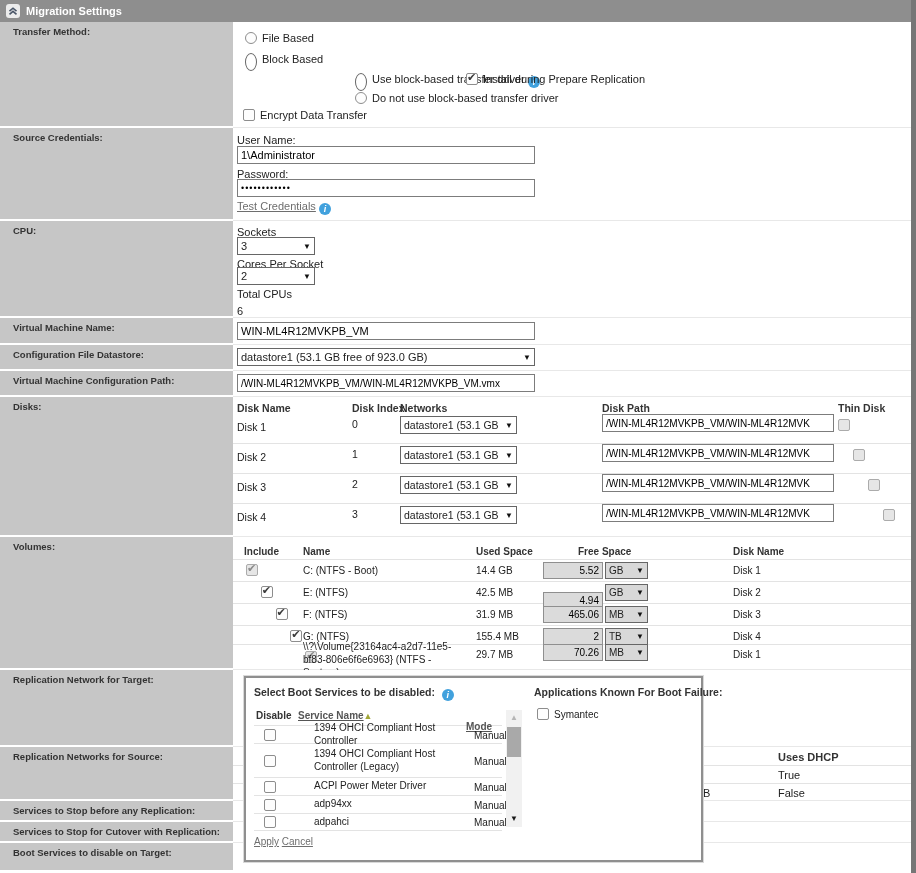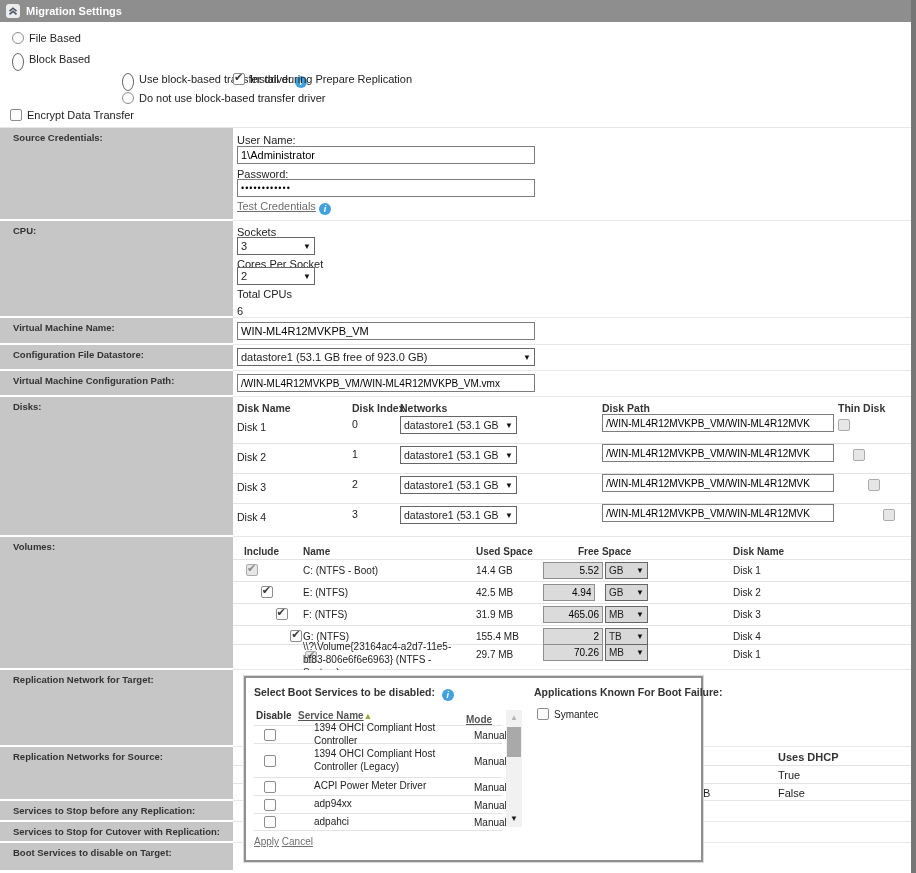--- a/index.html
+++ b/index.html
@@ -70,20 +70,21 @@
     <span class="hdr-icon">
       <svg width="10" height="10" viewBox="0 0 10 10">
           <path d="M1.5 5.2 L5 2.2 L8.5 5.2" fill="none" stroke="#4a5668" stroke-width="1.6"></path>
           <path d="M1.5 8.4 L5 5.4 L8.5 8.4" fill="none" stroke="#4a5668" stroke-width="1.6"></path>
         </svg>
     </span>
     <span>Migration Settings</span>
   </div>
 
   <div class="row" style="height:106px">
+    <div class="lbl">Transfer Method:</div>
     <div class="cnt">
       <div class="abs" style="left:12px;top:10px">
         <span class="radio"></span><span class="optlbl">File Based</span>
       </div>
       <div class="abs" style="left:12px;top:31px">
         <span class="radio sel"></span><span class="optlbl">Block Based</span>
       </div>
       <div class="abs" style="left:122px;top:51px">
         <span class="radio sel"></span><span class="optlbl">Use block-based transfer driver</span>
         <span class="info">i</span>
@@ -234,21 +235,21 @@
       <div class="sel gray abs" style="left:372px;top:25px;width:43px;height:17px">
           <span class="txt">GB</span>
           <span class="arr">▼</span>
         </div>
       <div class="abs" style="left:500px;top:28px">Disk 1</div>
 
       
       <span class="cb ck abs" style="left:13px;top:49px"></span>
       <div class="abs" style="left:70px;top:50px">E: (NTFS)</div>
       <div class="abs" style="left:243px;top:50px">42.5 MB</div>
-      <input class="ti fsi abs" style="left: 310px; top: 47px; width: 52px; height: 17px; font-size: 10px; padding-left: 28px;" value="4.94">
+      <input class="ti fsi abs" style="left: 310px; top: 55px; width: 60px; height: 17px; font-size: 10px; padding-left: 28px;" value="4.94">
       <div class="sel gray abs" style="left:372px;top:47px;width:43px;height:17px">
           <span class="txt">GB</span>
           <span class="arr">▼</span>
         </div>
       <div class="abs" style="left:500px;top:50px">Disk 2</div>
 
       
       <span class="cb ck abs" style="left:13px;top:71px"></span>
       <div class="abs" style="left:70px;top:72px">F: (NTFS)</div>
       <div class="abs" style="left:243px;top:72px">31.9 MB</div>
@@ -323,21 +324,21 @@
     <div class="abs b" style="left:288px;top:8px;font-size:10.5px">Applications Known For Boot Failure:</div>
     <div class="abs" style="left:291px;top:30px">
       <span class="cb"></span><span class="optlbl">Symantec</span>
     </div>
 
     <div class="abs" style="left:8px;top:32px;width:248px;height:16px;border-bottom:1px solid #e3e3e3">
       <span class="b" style="position:absolute;left:2px;top:0">Disable</span>
       <span style="position:absolute;left:44px;top:0">
         <span class="colhead">Service Name</span><span class="sort-arrow">▲</span>
       </span>
-      <span class="colhead" style="position:absolute;left:212px;top:4px">Mode</span>
+      <span class="colhead" style="position:absolute;left:212px;top:11px">Mode</span>
     </div>
 
     <div class="abs" style="left:8px;top:48px;width:248px">
       <div class="svc-row" style="height:18px">
         <span class="cb svc-cb"></span>
         <div class="svc-name">1394 OHCI Compliant Host Controller</div>
         <div class="svc-mode">Manual</div>
       </div>
       <div class="svc-row" style="height:34px">
         <span class="cb svc-cb"></span>

